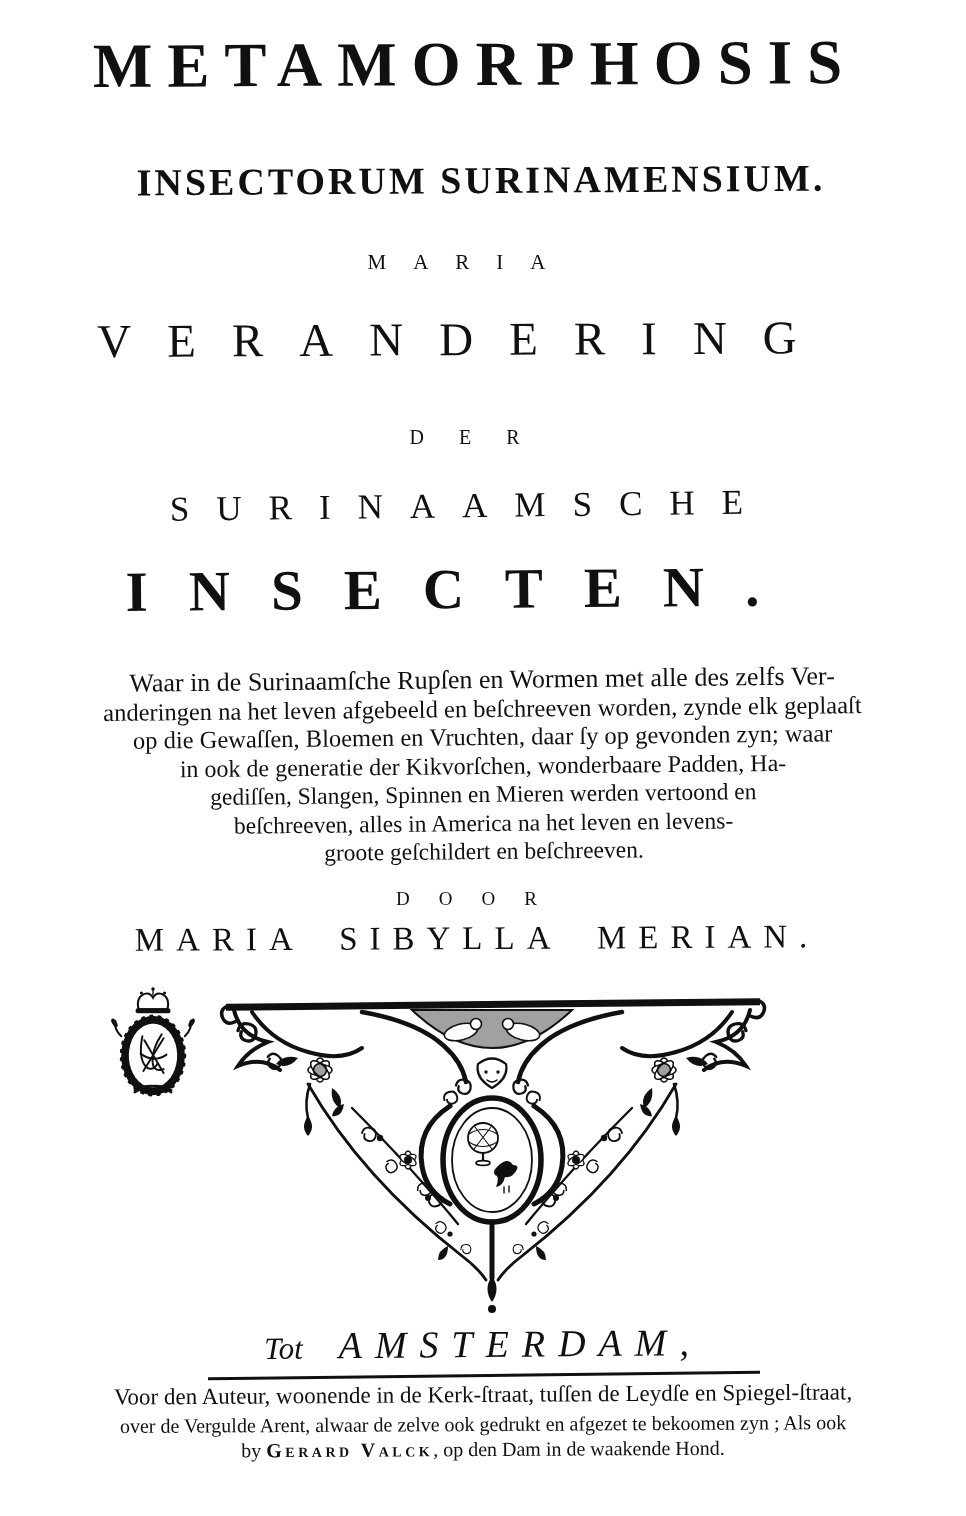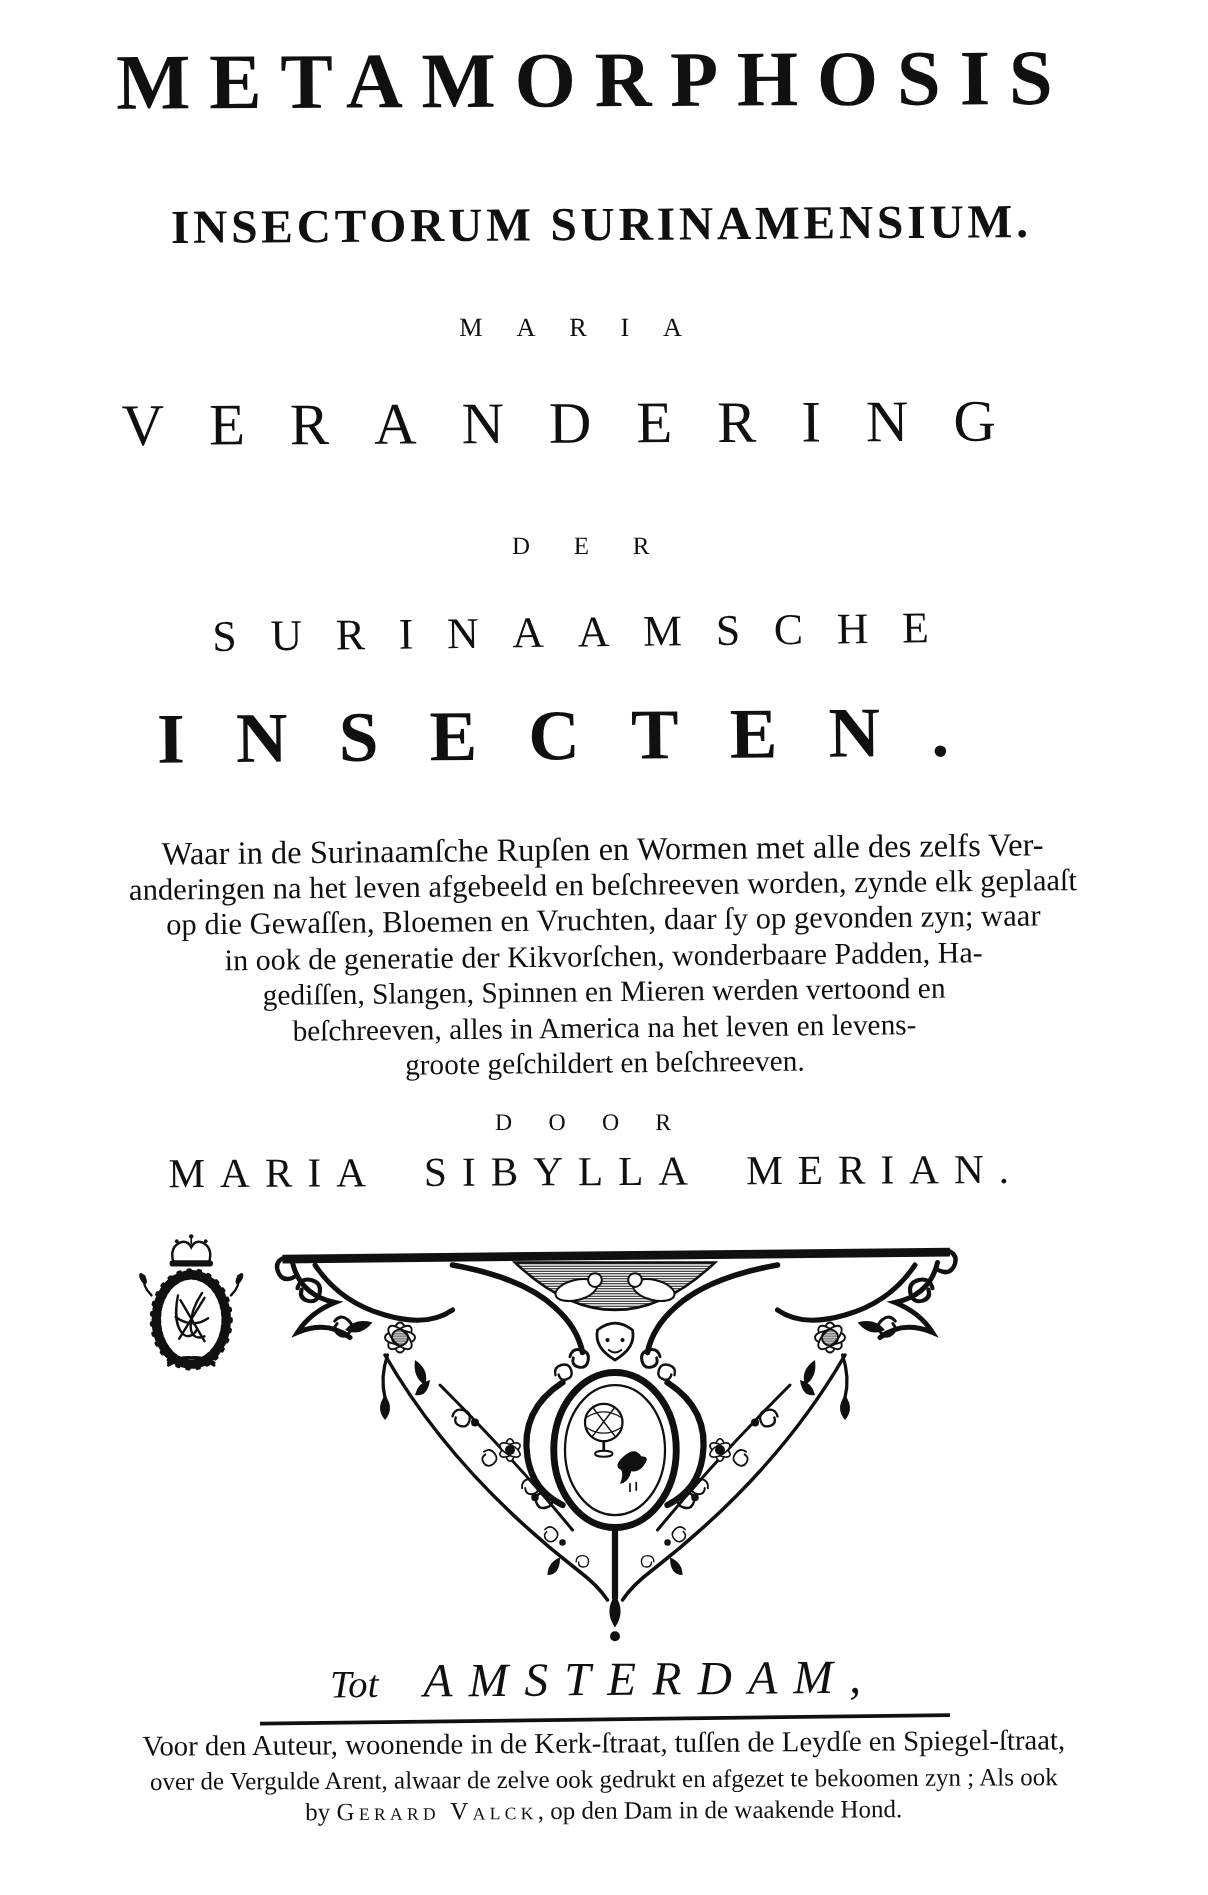--- a/index.html
+++ b/index.html
@@ -51,21 +51,21 @@
   }
   .cityline .tot{font-size:31px;}
   .cityline .city{font-size:38px;letter-spacing:13px;}
   .imprint-rule{
     position:absolute;left:208px;top:1374px;width:552px;height:2.5px;
     background:#101010;transform:rotate(-0.7deg);
   }
   .imp1{top:1382px;font-size:23px;transform:rotate(-0.4deg);}
   .imp2{top:1413px;font-size:20px;transform:rotate(-0.3deg);}
   .imp3{top:1438px;font-size:20px;transform:rotate(-0.3deg);}
-  .smallcaps{font-variant:small-caps;letter-spacing:3.5px;}
+  .smallcaps{font-variant:small-caps;letter-spacing:3.5px;font-weight:bold;}
 
   svg .inkline{stroke:#101010;fill:none;stroke-linecap:round;}
 </style>
 </head>
 <body>
 
 <div class="page">
 
   <div class="line t-main"><span>METAMORPHOSIS</span></div>
   <div class="line t-latin"><span>INSECTORUM SURINAMENSIUM.</span></div>

